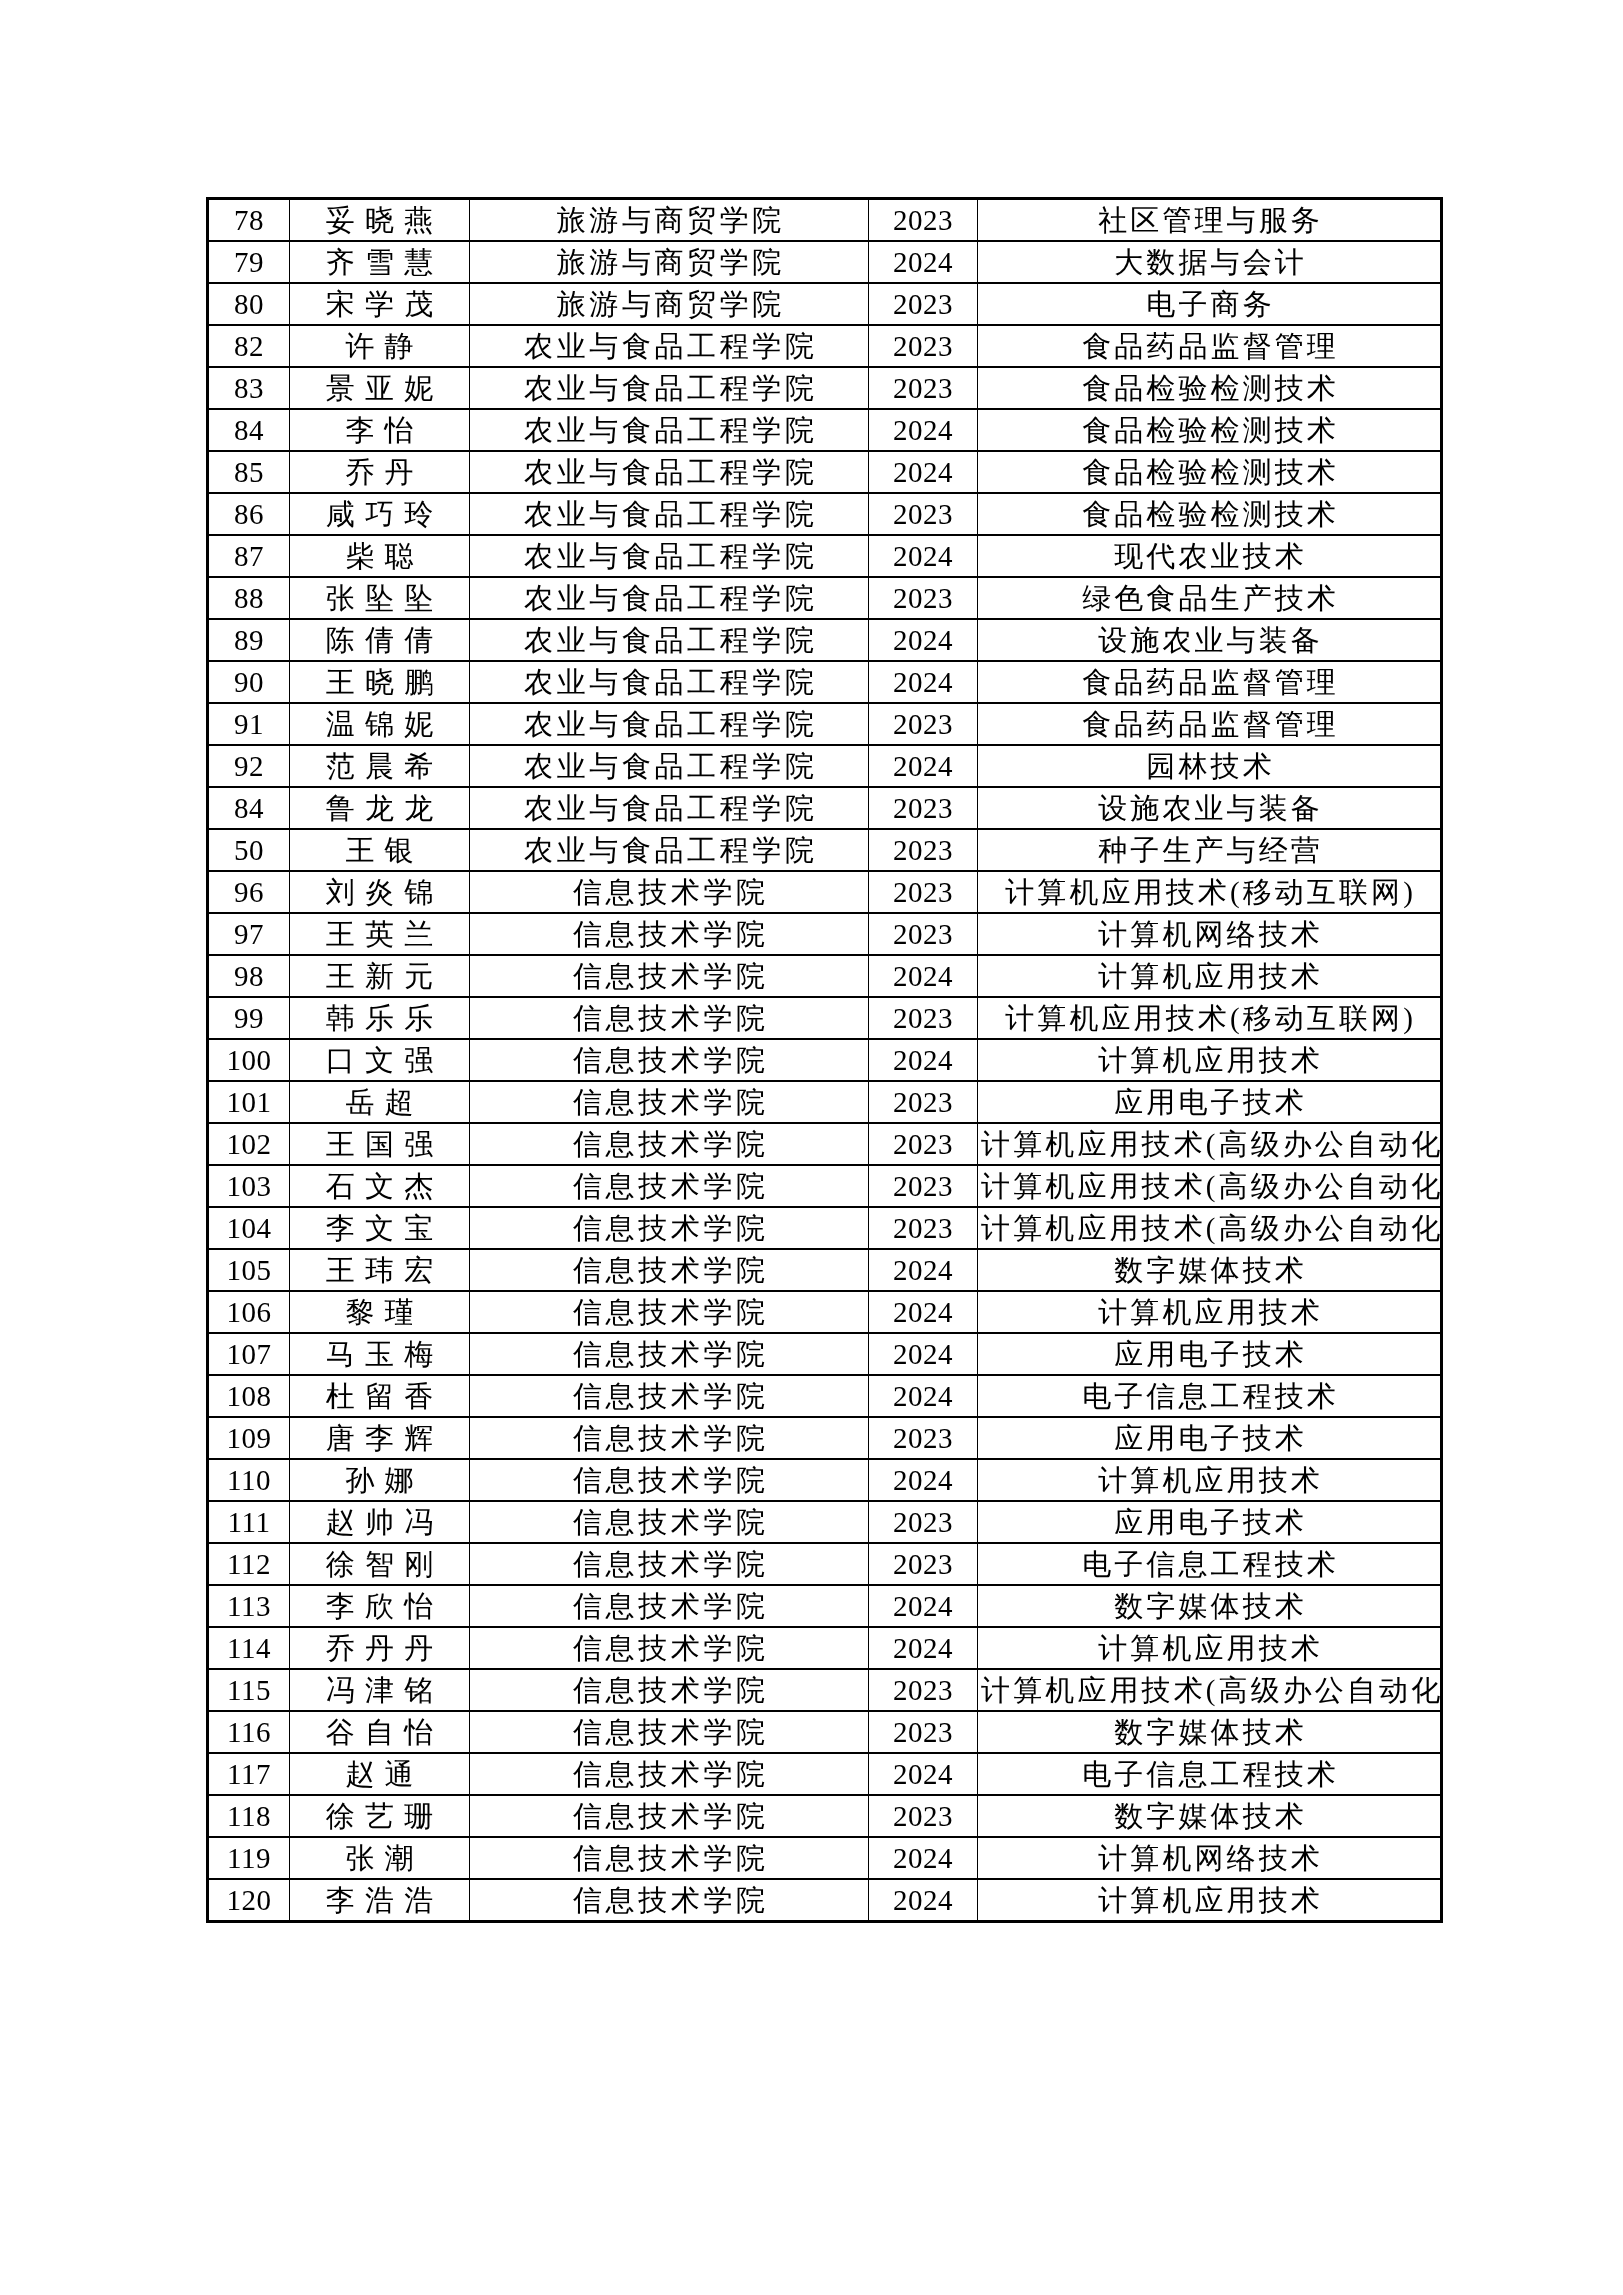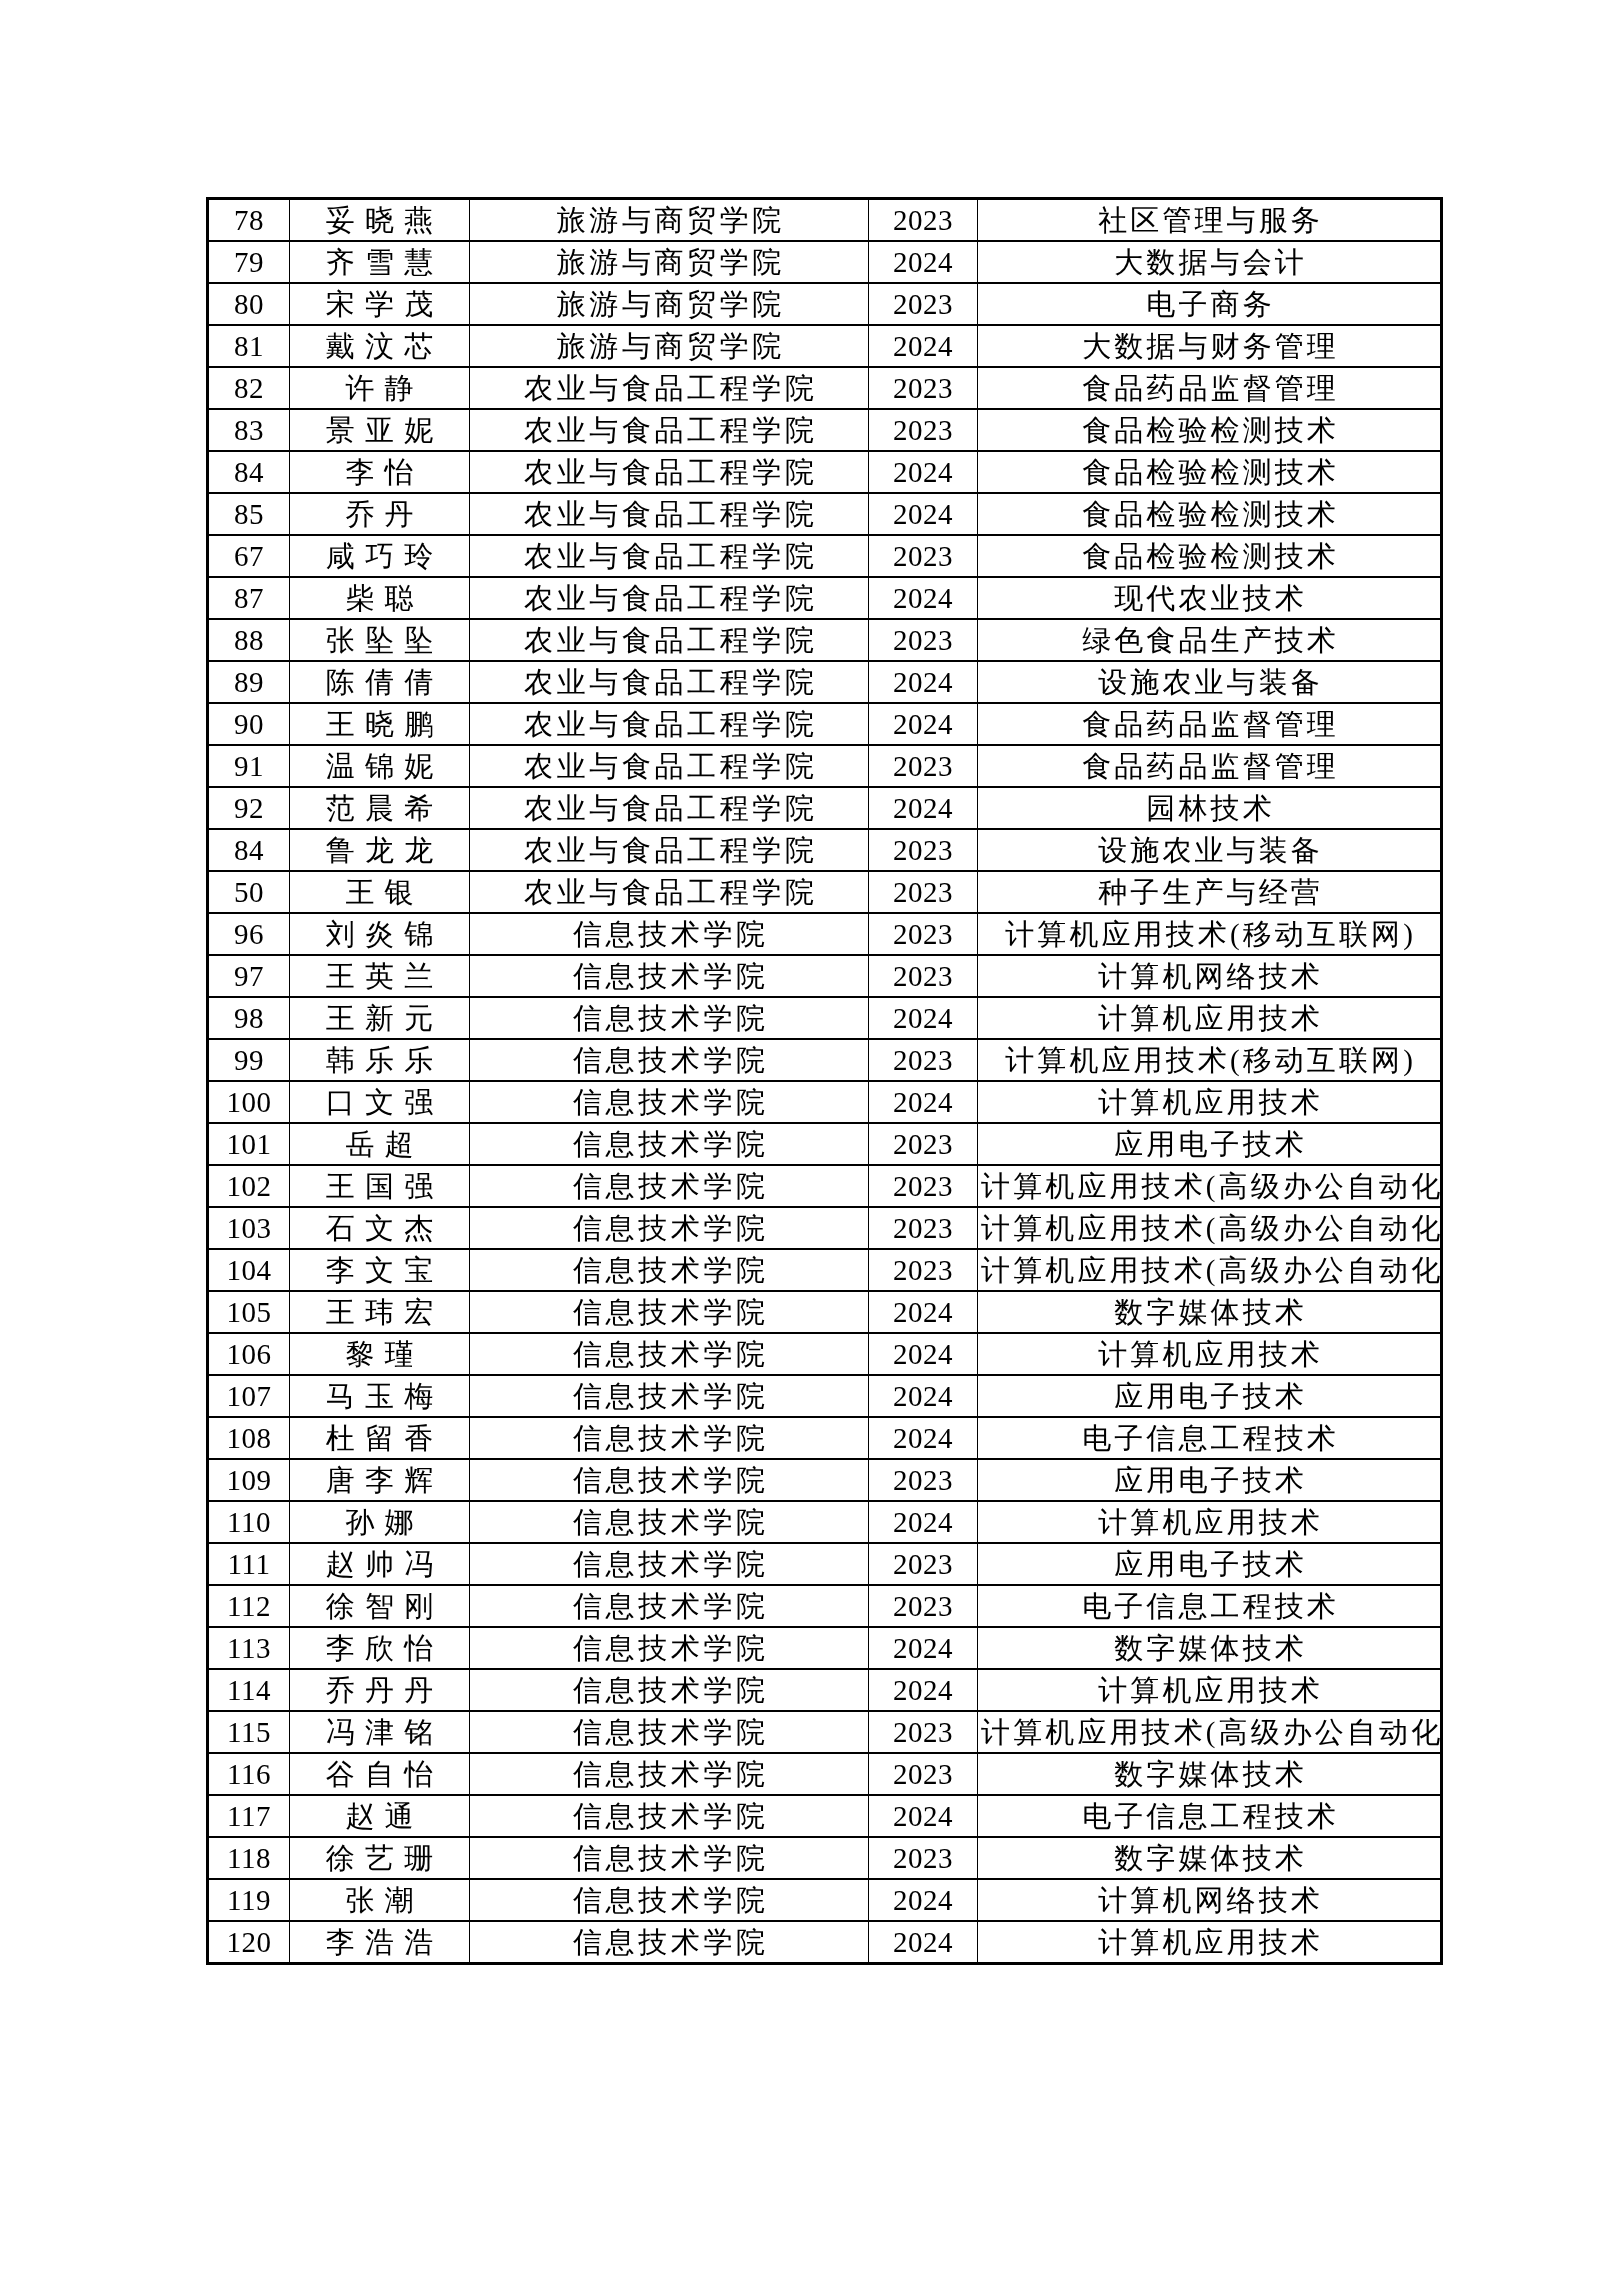--- a/index.html
+++ b/index.html
@@ -74,27 +74,20 @@
           <td class="c4">大数据与会计</td>
         </tr>
         <tr>
           <td class="c0">80</td>
           <td class="c1">宋学茂</td>
           <td class="c2">旅游与商贸学院</td>
           <td class="c3">2023</td>
           <td class="c4">电子商务</td>
         </tr>
         <tr>
-          <td class="c0">81</td>
-          <td class="c1">戴汶芯</td>
-          <td class="c2">旅游与商贸学院</td>
-          <td class="c3">2024</td>
-          <td class="c4">大数据与财务管理</td>
-        </tr>
-        <tr>
           <td class="c0">82</td>
           <td class="c1">许静</td>
           <td class="c2">农业与食品工程学院</td>
           <td class="c3">2023</td>
           <td class="c4">食品药品监督管理</td>
         </tr>
         <tr>
           <td class="c0">83</td>
           <td class="c1">景亚妮</td>
           <td class="c2">农业与食品工程学院</td>
@@ -109,21 +102,21 @@
           <td class="c4">食品检验检测技术</td>
         </tr>
         <tr>
           <td class="c0">85</td>
           <td class="c1">乔丹</td>
           <td class="c2">农业与食品工程学院</td>
           <td class="c3">2024</td>
           <td class="c4">食品检验检测技术</td>
         </tr>
         <tr>
-          <td class="c0">67</td>
+          <td class="c0">86</td>
           <td class="c1">咸巧玲</td>
           <td class="c2">农业与食品工程学院</td>
           <td class="c3">2023</td>
           <td class="c4">食品检验检测技术</td>
         </tr>
         <tr>
           <td class="c0">87</td>
           <td class="c1">柴聪</td>
           <td class="c2">农业与食品工程学院</td>
           <td class="c3">2024</td>

